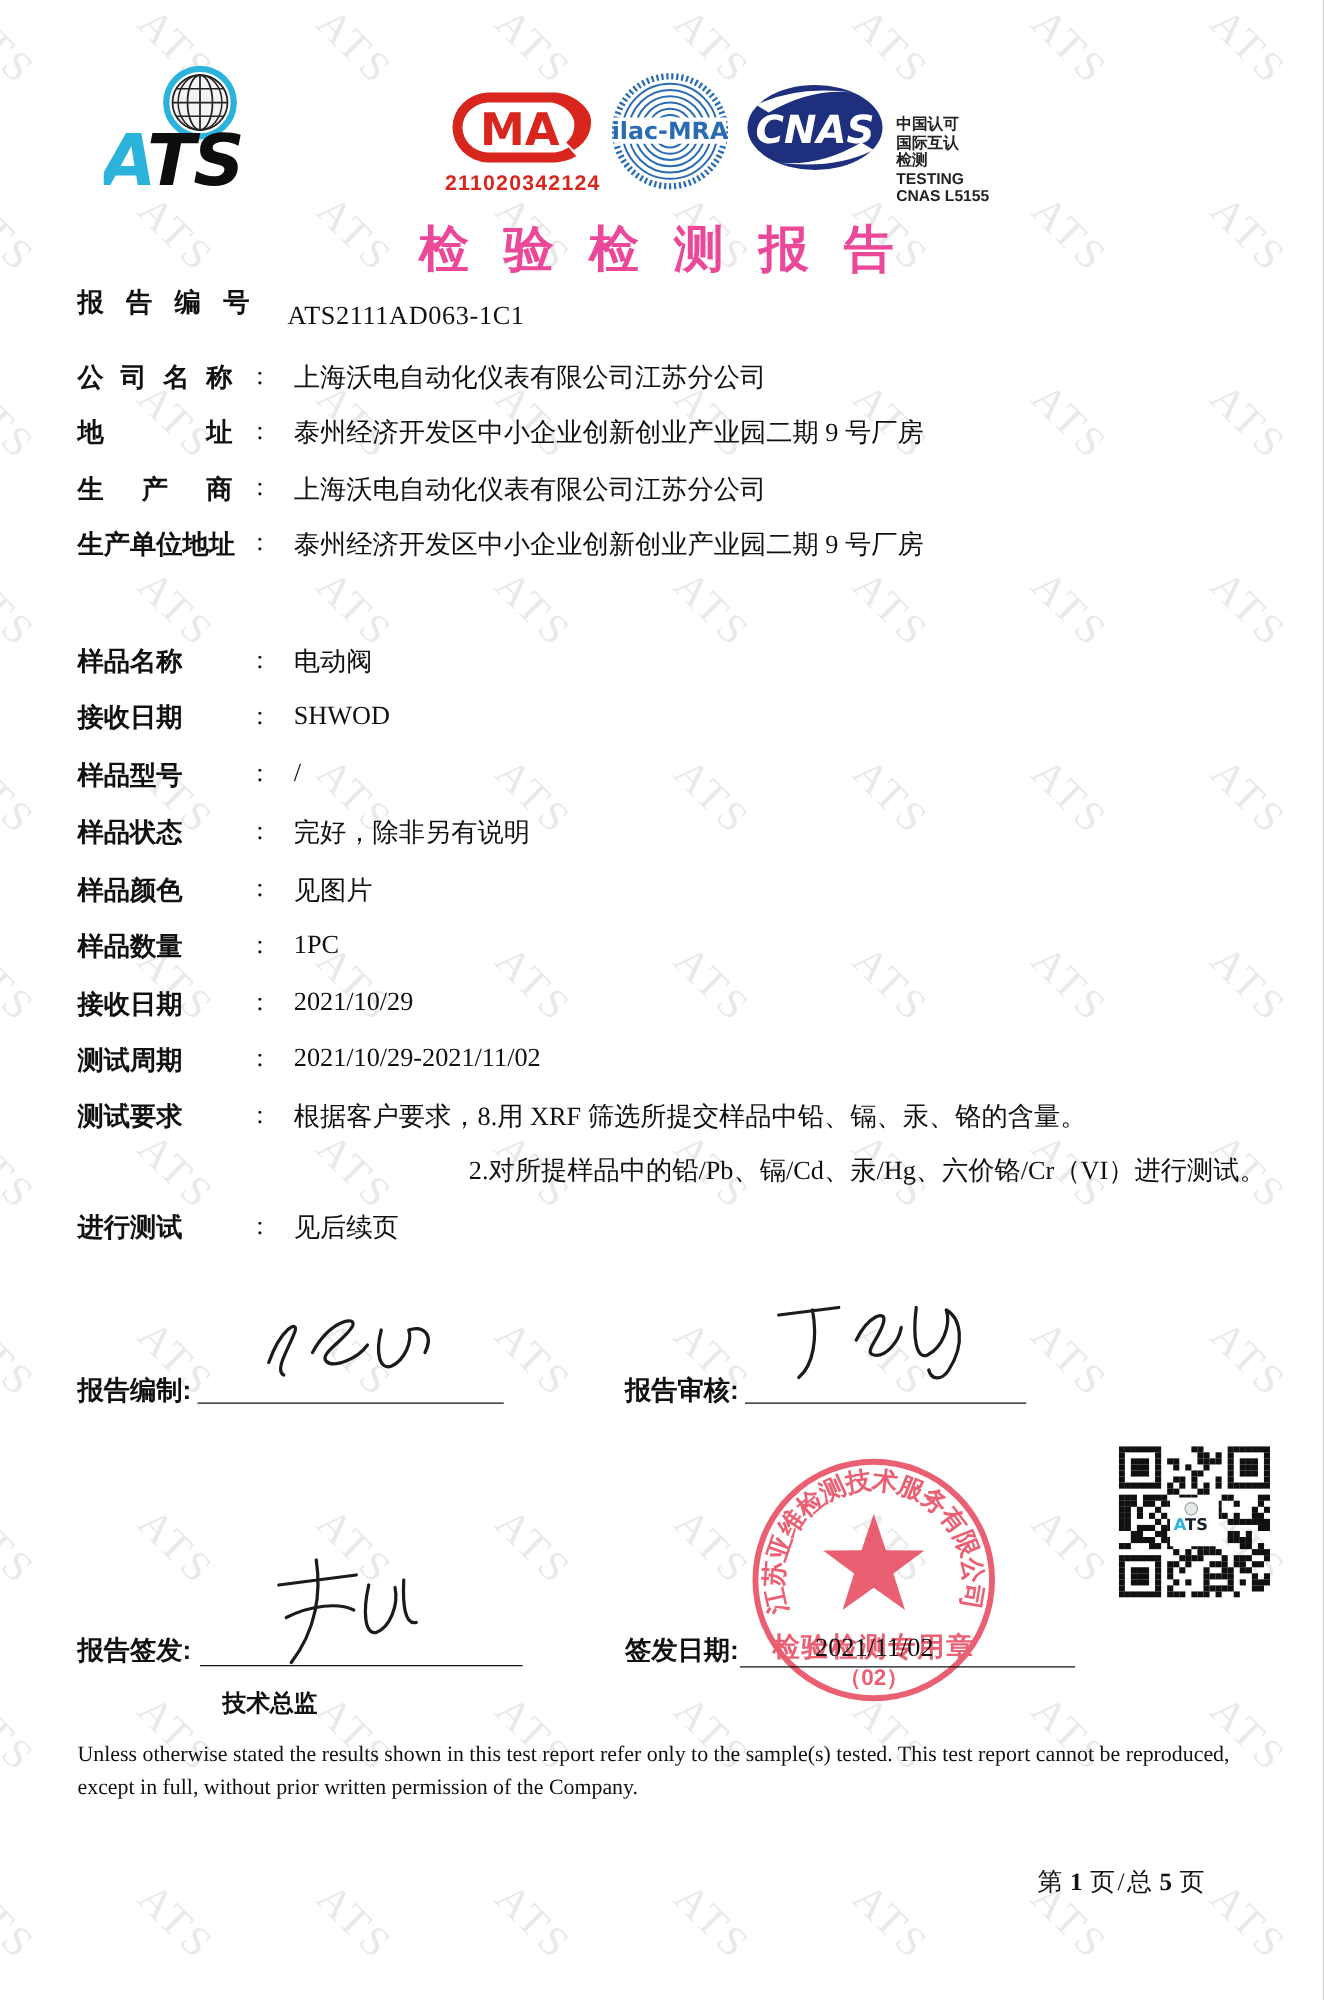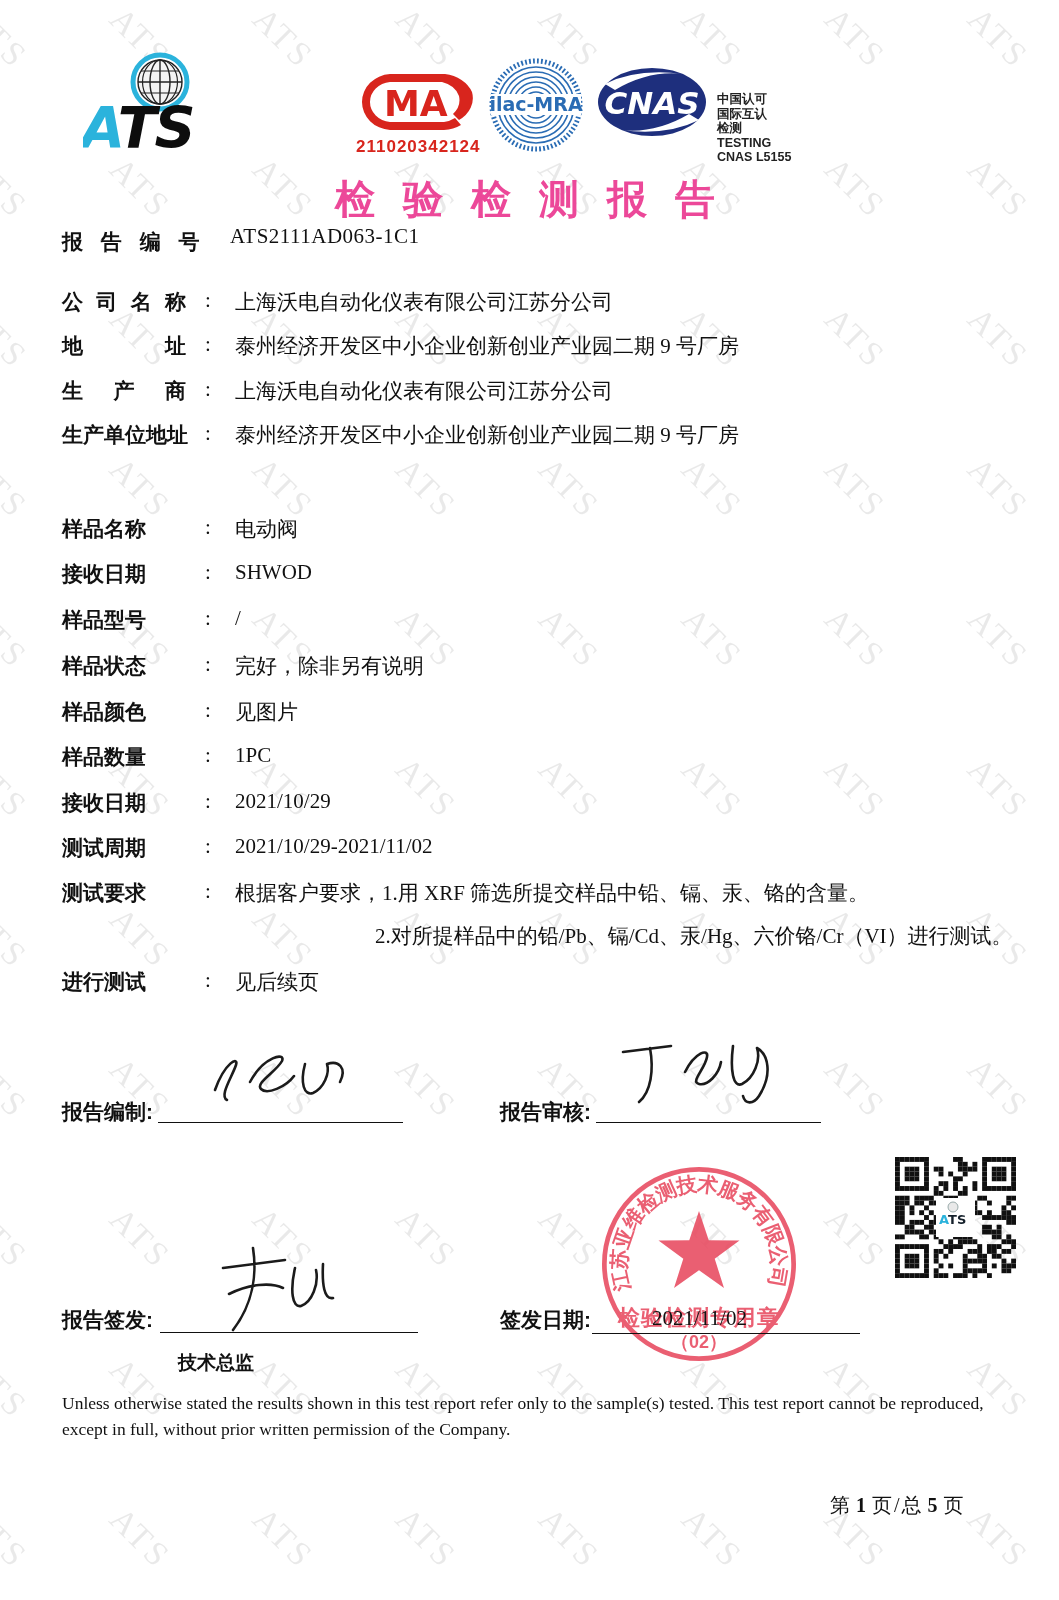--- a/index.html
+++ b/index.html
@@ -13,21 +13,21 @@
   .z2{z-index:2;} .z6{z-index:6;}
   
   .cma-num{position:absolute;left:356px;top:137px;width:118px;text-align:center;
            font:700 17px "Liberation Sans",sans-serif;color:#d8251d;letter-spacing:1px;}
   .cnas-lines{position:absolute;left:717px;top:66px;font:600 12.5px "Liberation Sans",sans-serif;
               color:#222;line-height:14.5px;white-space:pre-line;margin-top:26px;}
   
   .title{position:absolute;left:0;top:172px;width:100%;text-align:center;
          font:700 40px "Liberation Serif",serif;letter-spacing:9px;color:#ec4899;}
   .repno-lbl{position:absolute;left:62px;top:228px;font:700 21px "Liberation Sans",sans-serif;letter-spacing:6px;}
-  .repno-val{position:absolute;left:230px;top:224px;font:400 21px "Liberation Serif",serif;letter-spacing:.5px;}
+  .repno-val{position:absolute;left:230px;top:240px;font:400 21px "Liberation Serif",serif;letter-spacing:.5px;}
   .row{position:absolute;left:0;width:100%;height:30px;}
   .lbl{position:absolute;left:62px;font:700 21px "Liberation Sans",sans-serif;white-space:nowrap;}
   .lbl.j{display:inline-block;width:124px;text-align:justify;text-align-last:justify;}
   .colon{position:absolute;left:205px;font:400 21px "Liberation Serif",serif;}
   .val{position:absolute;left:235px;font:400 21px "Liberation Serif",serif;white-space:nowrap;}
   .statement{position:absolute;left:62px;top:465px;font:700 21px "Liberation Sans",sans-serif;}
   .cont-line{position:absolute;left:375px;top:922px;font:400 21px "Liberation Serif",serif;white-space:nowrap;}
   
   .sig-lbl{position:absolute;font:700 21px "Liberation Sans",sans-serif;white-space:nowrap;}
   .sig-line{position:absolute;border-bottom:1.6px solid #111;height:0;}
@@ -252,21 +252,21 @@
     <span class="val">2021/10/29</span>
   </div>
   <div class="row z2" style="top:834px">
     <span class="lbl">测试周期</span>
     <span class="colon">:</span>
     <span class="val">2021/10/29-2021/11/02</span>
   </div>
   <div class="row z2" style="top:879px">
     <span class="lbl">测试要求</span>
     <span class="colon">:</span>
-    <span class="val">根据客户要求，1.用 XRF 筛选所提交样品中铅、镉、汞、铬的含量。</span>
+    <span class="val">根据客户要求，8.用 XRF 筛选所提交样品中铅、镉、汞、铬的含量。</span>
   </div>
   <div class="cont-line z2">2.对所提样品中的铅/Pb、镉/Cd、汞/Hg、六价铬/Cr（VI）进行测试。</div>
   <div class="row z2" style="top:968px">
     <span class="lbl">进行测试</span>
     <span class="colon">:</span>
     <span class="val">见后续页</span>
   </div>
 
   <div class="sig-lbl z2" style="left:62px;top:1098px">报告编制:</div>
   <div class="sig-line z2" style="left:158px;top:1122px;width:245px"></div>

